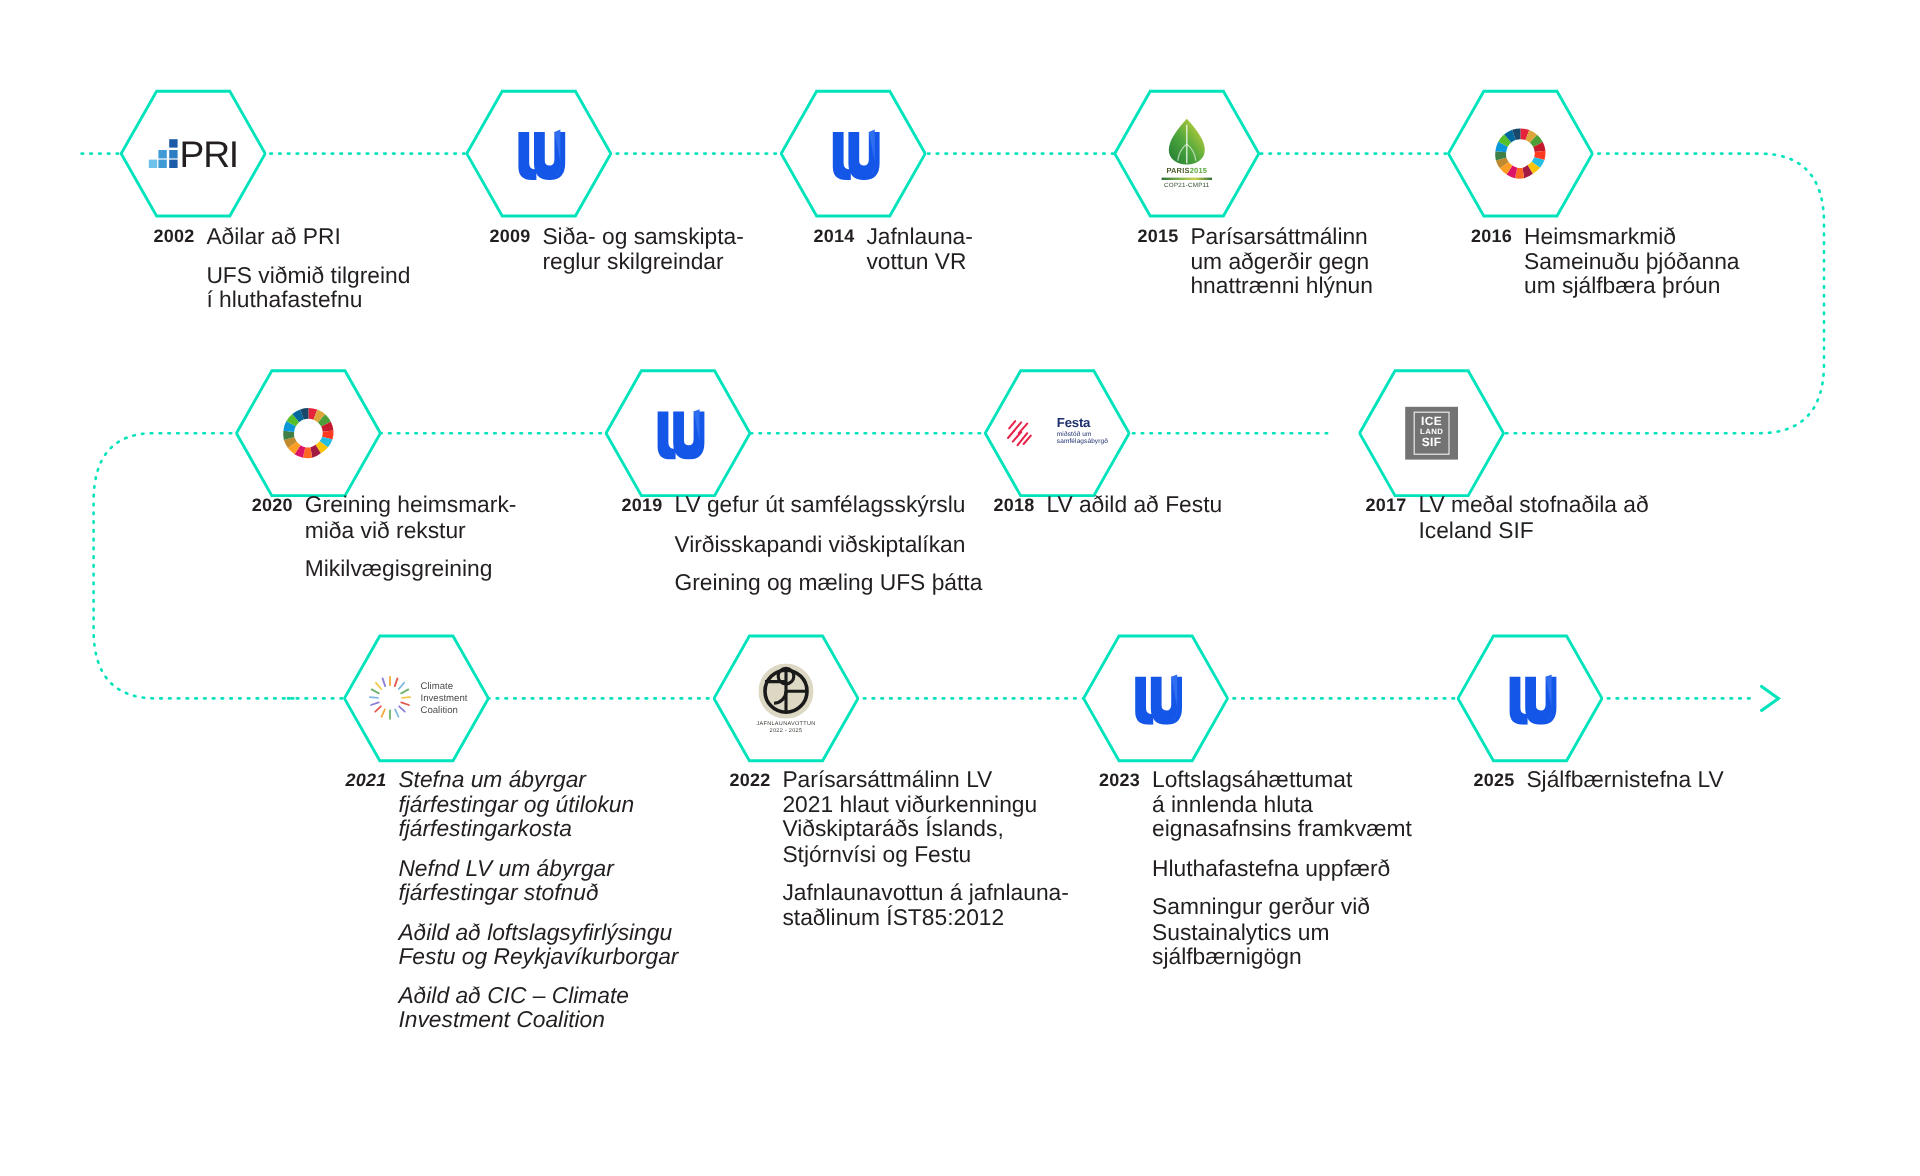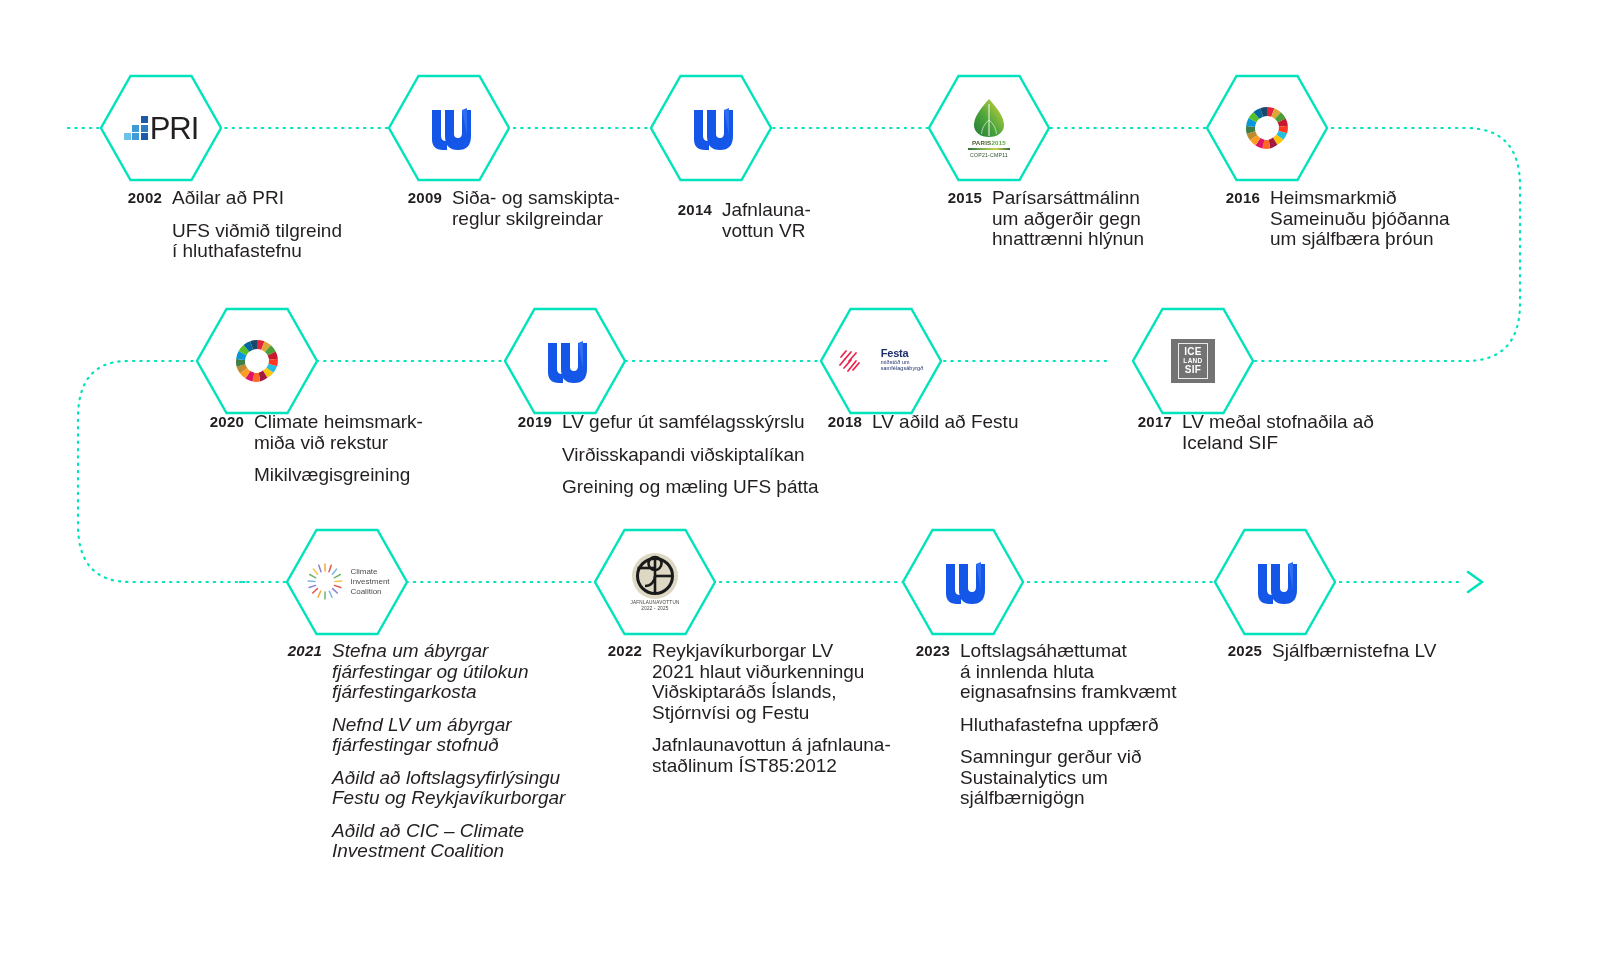--- a/index.html
+++ b/index.html
@@ -177,21 +177,21 @@
         <polygon points="30.5,2 91.5,2 121,54 91.5,106 30.5,106 1,54" fill="#fff" stroke="#00e3bb" stroke-width="2.4"></polygon>
       </svg>
       <div class="hex-inner">
         <svg class="lv" viewBox="0 0 46 44">
           <path d="M6 4 h9 v26 q0 5 5 5 h1 v9 h-4 q-11 0 -11 -11 z" fill="#1457e8"></path>
           <path d="M19 4 h9 v24 q0 4 4 4 q4 0 4 -5 V4 h9 v26 q0 14 -13 14 q-13 0 -13 -14 z" fill="#1457e8"></path>
           <path d="M36 4 l5 -2 v28 q0 7 -4 11 q4 -5 4 -12 z" fill="#2f6ef0"></path>
         </svg>
       </div>
     </div>
-    <div class="caption" style="left:650px;top:200px;">
+    <div class="caption" style="left:650px;top:188px;">
       <div class="year w">2014</div>
       <div class="lines">
         <div class="grp">
           <span>Jafnlauna-</span>
           <span>vottun VR</span>
         </div>
       </div>
     </div>
   </div>
 
@@ -289,21 +289,21 @@
           <g transform="translate(50,50)">
               <use href="#sdgring"></use>
             </g>
         </svg>
       </div>
     </div>
     <div class="caption" style="left:182px;top:412px;">
       <div class="year w">2020</div>
       <div class="lines">
         <div class="grp">
-          <span>Climate heimsmark-</span>
+          <span>Greining heimsmark-</span>
           <span>miða við rekstur</span>
         </div>
         <div class="grp">
           <span>Mikilvægisgreining</span>
         </div>
       </div>
     </div>
   </div>
 
   <div class="node">
@@ -474,21 +474,21 @@
           </svg>
           <div class="jafn-l1">JAFNLAUNAVOTTUN</div>
           <div class="jafn-l2">2022 - 2025</div>
         </div>
       </div>
     </div>
     <div class="caption" style="left:580px;top:641px;">
       <div class="year w">2022</div>
       <div class="lines">
         <div class="grp">
-          <span>Reykjavíkurborgar LV</span>
+          <span>Parísarsáttmálinn LV</span>
           <span>2021 hlaut viðurkenningu</span>
           <span>Viðskiptaráðs Íslands,</span>
           <span>Stjórnvísi og Festu</span>
         </div>
         <div class="grp">
           <span>Jafnlaunavottun á jafnlauna-</span>
           <span>staðlinum ÍST85:2012</span>
         </div>
       </div>
     </div>

